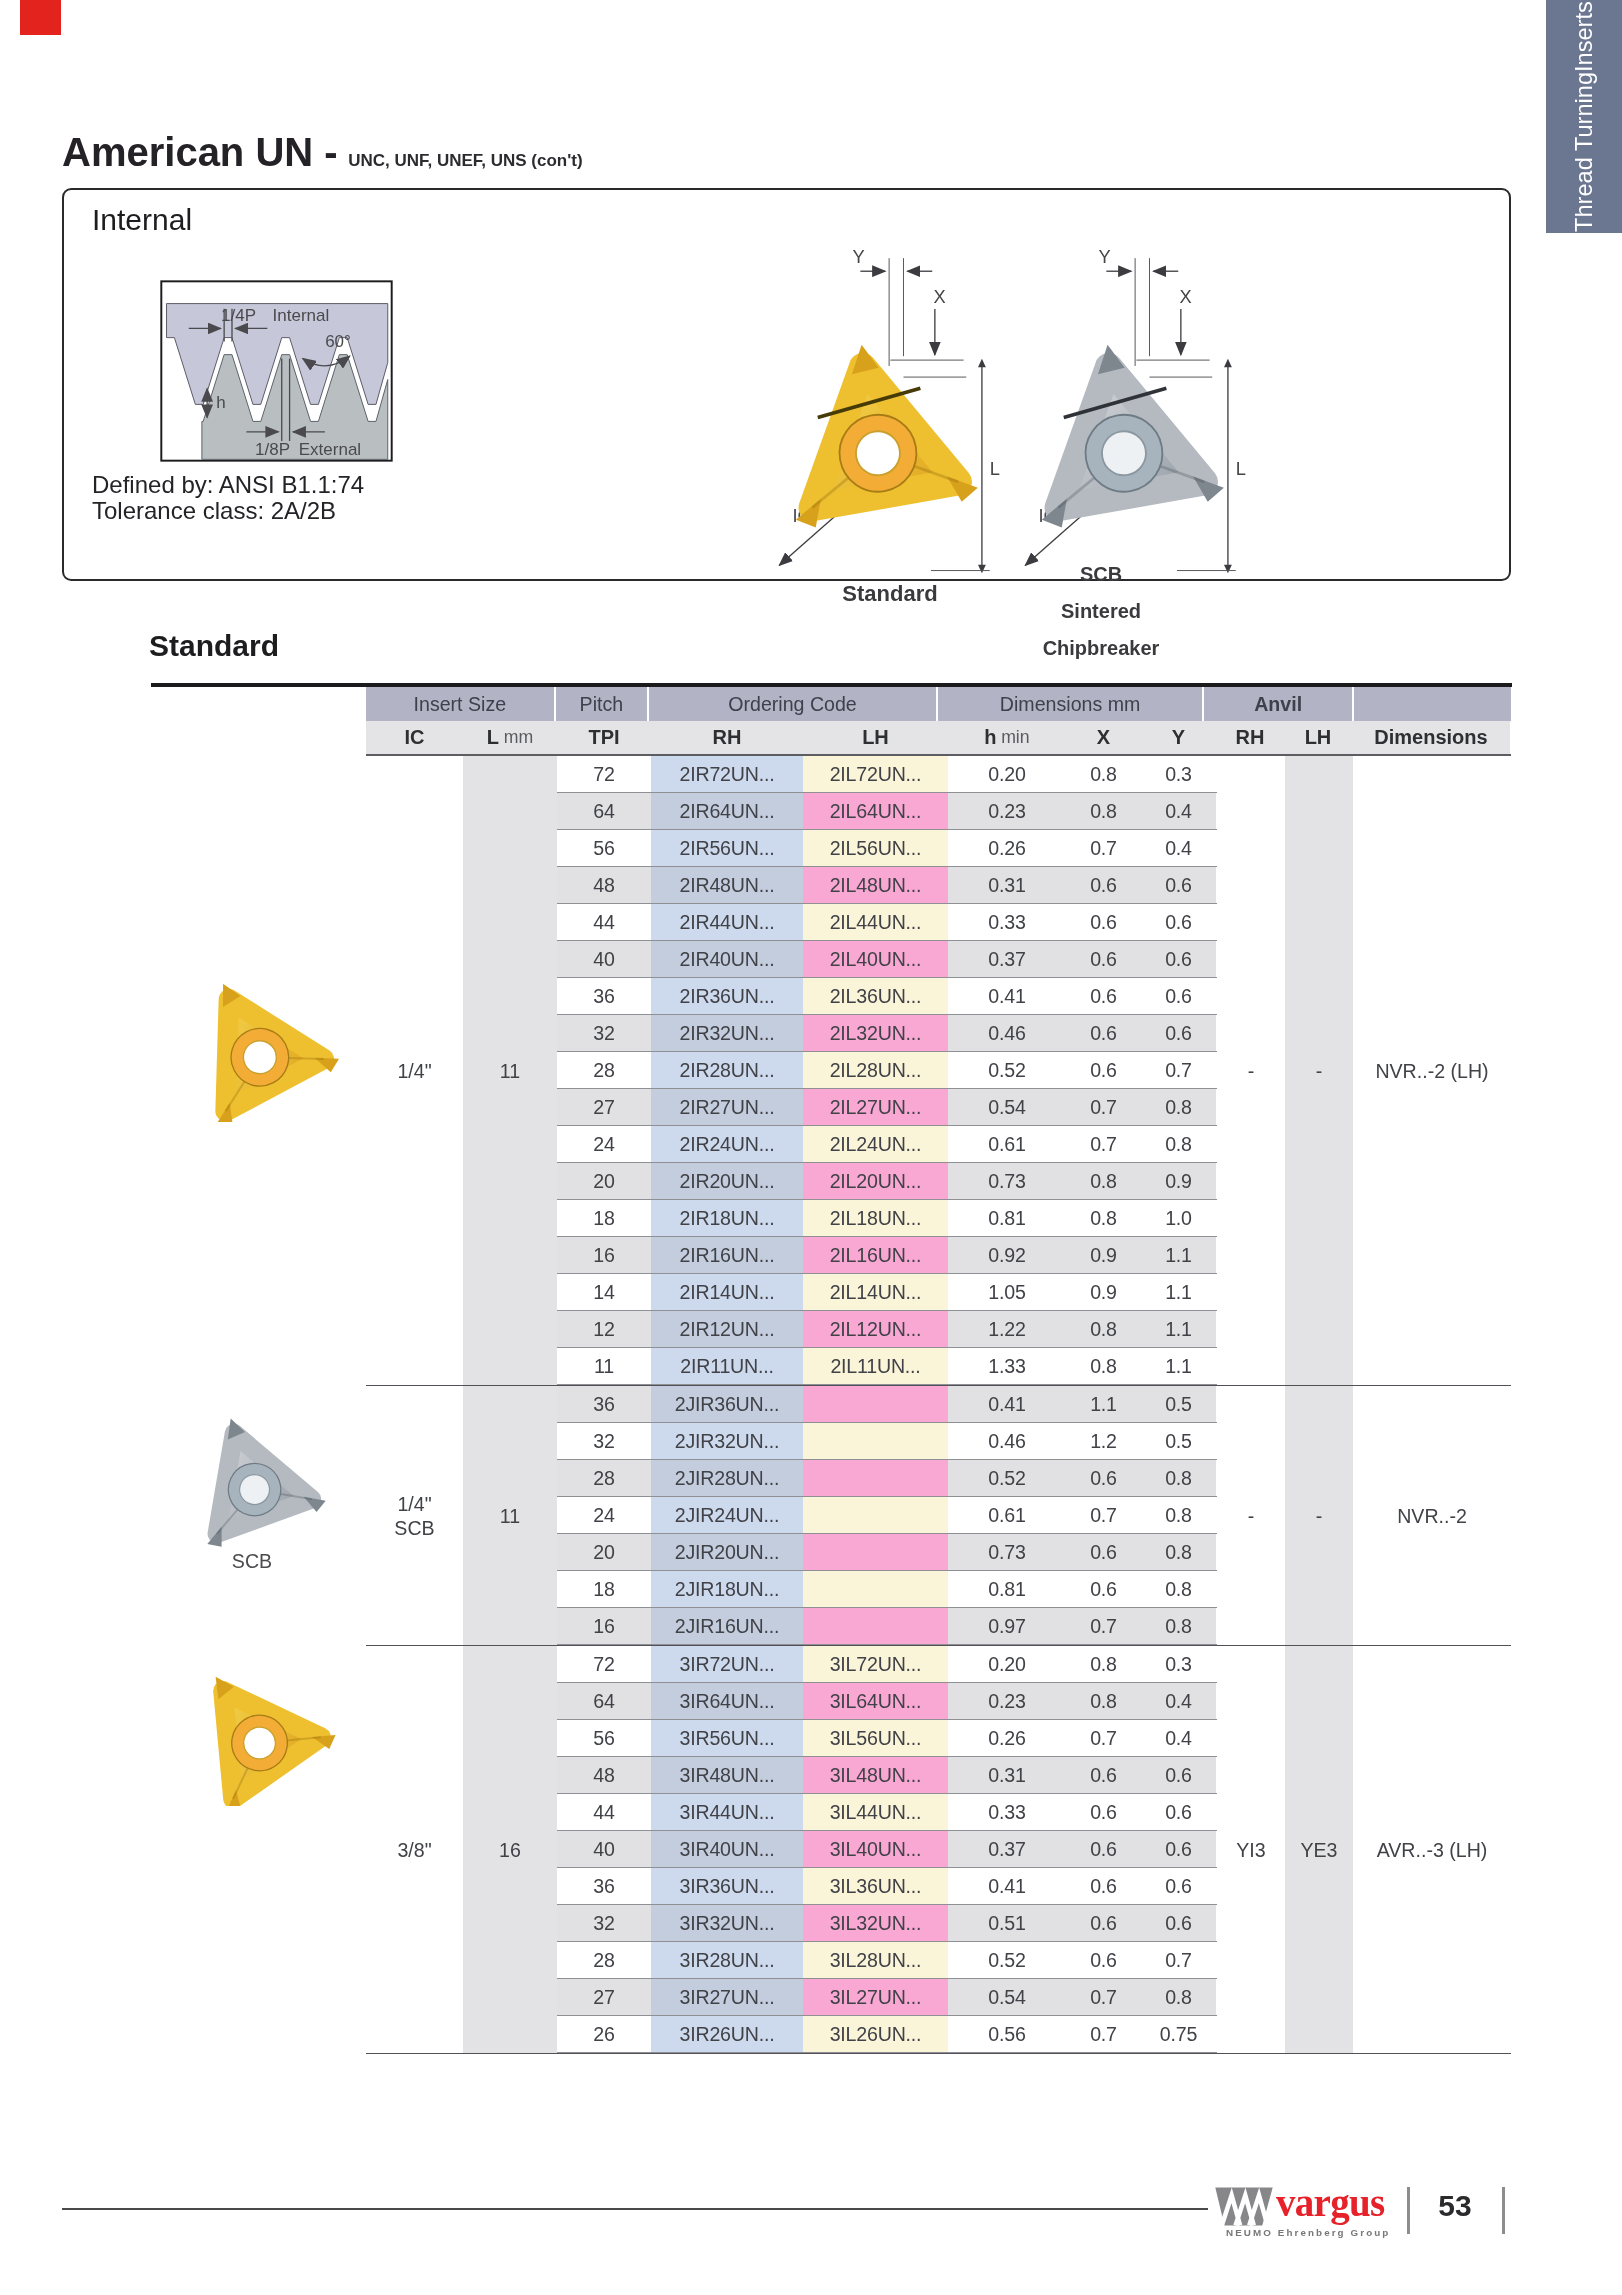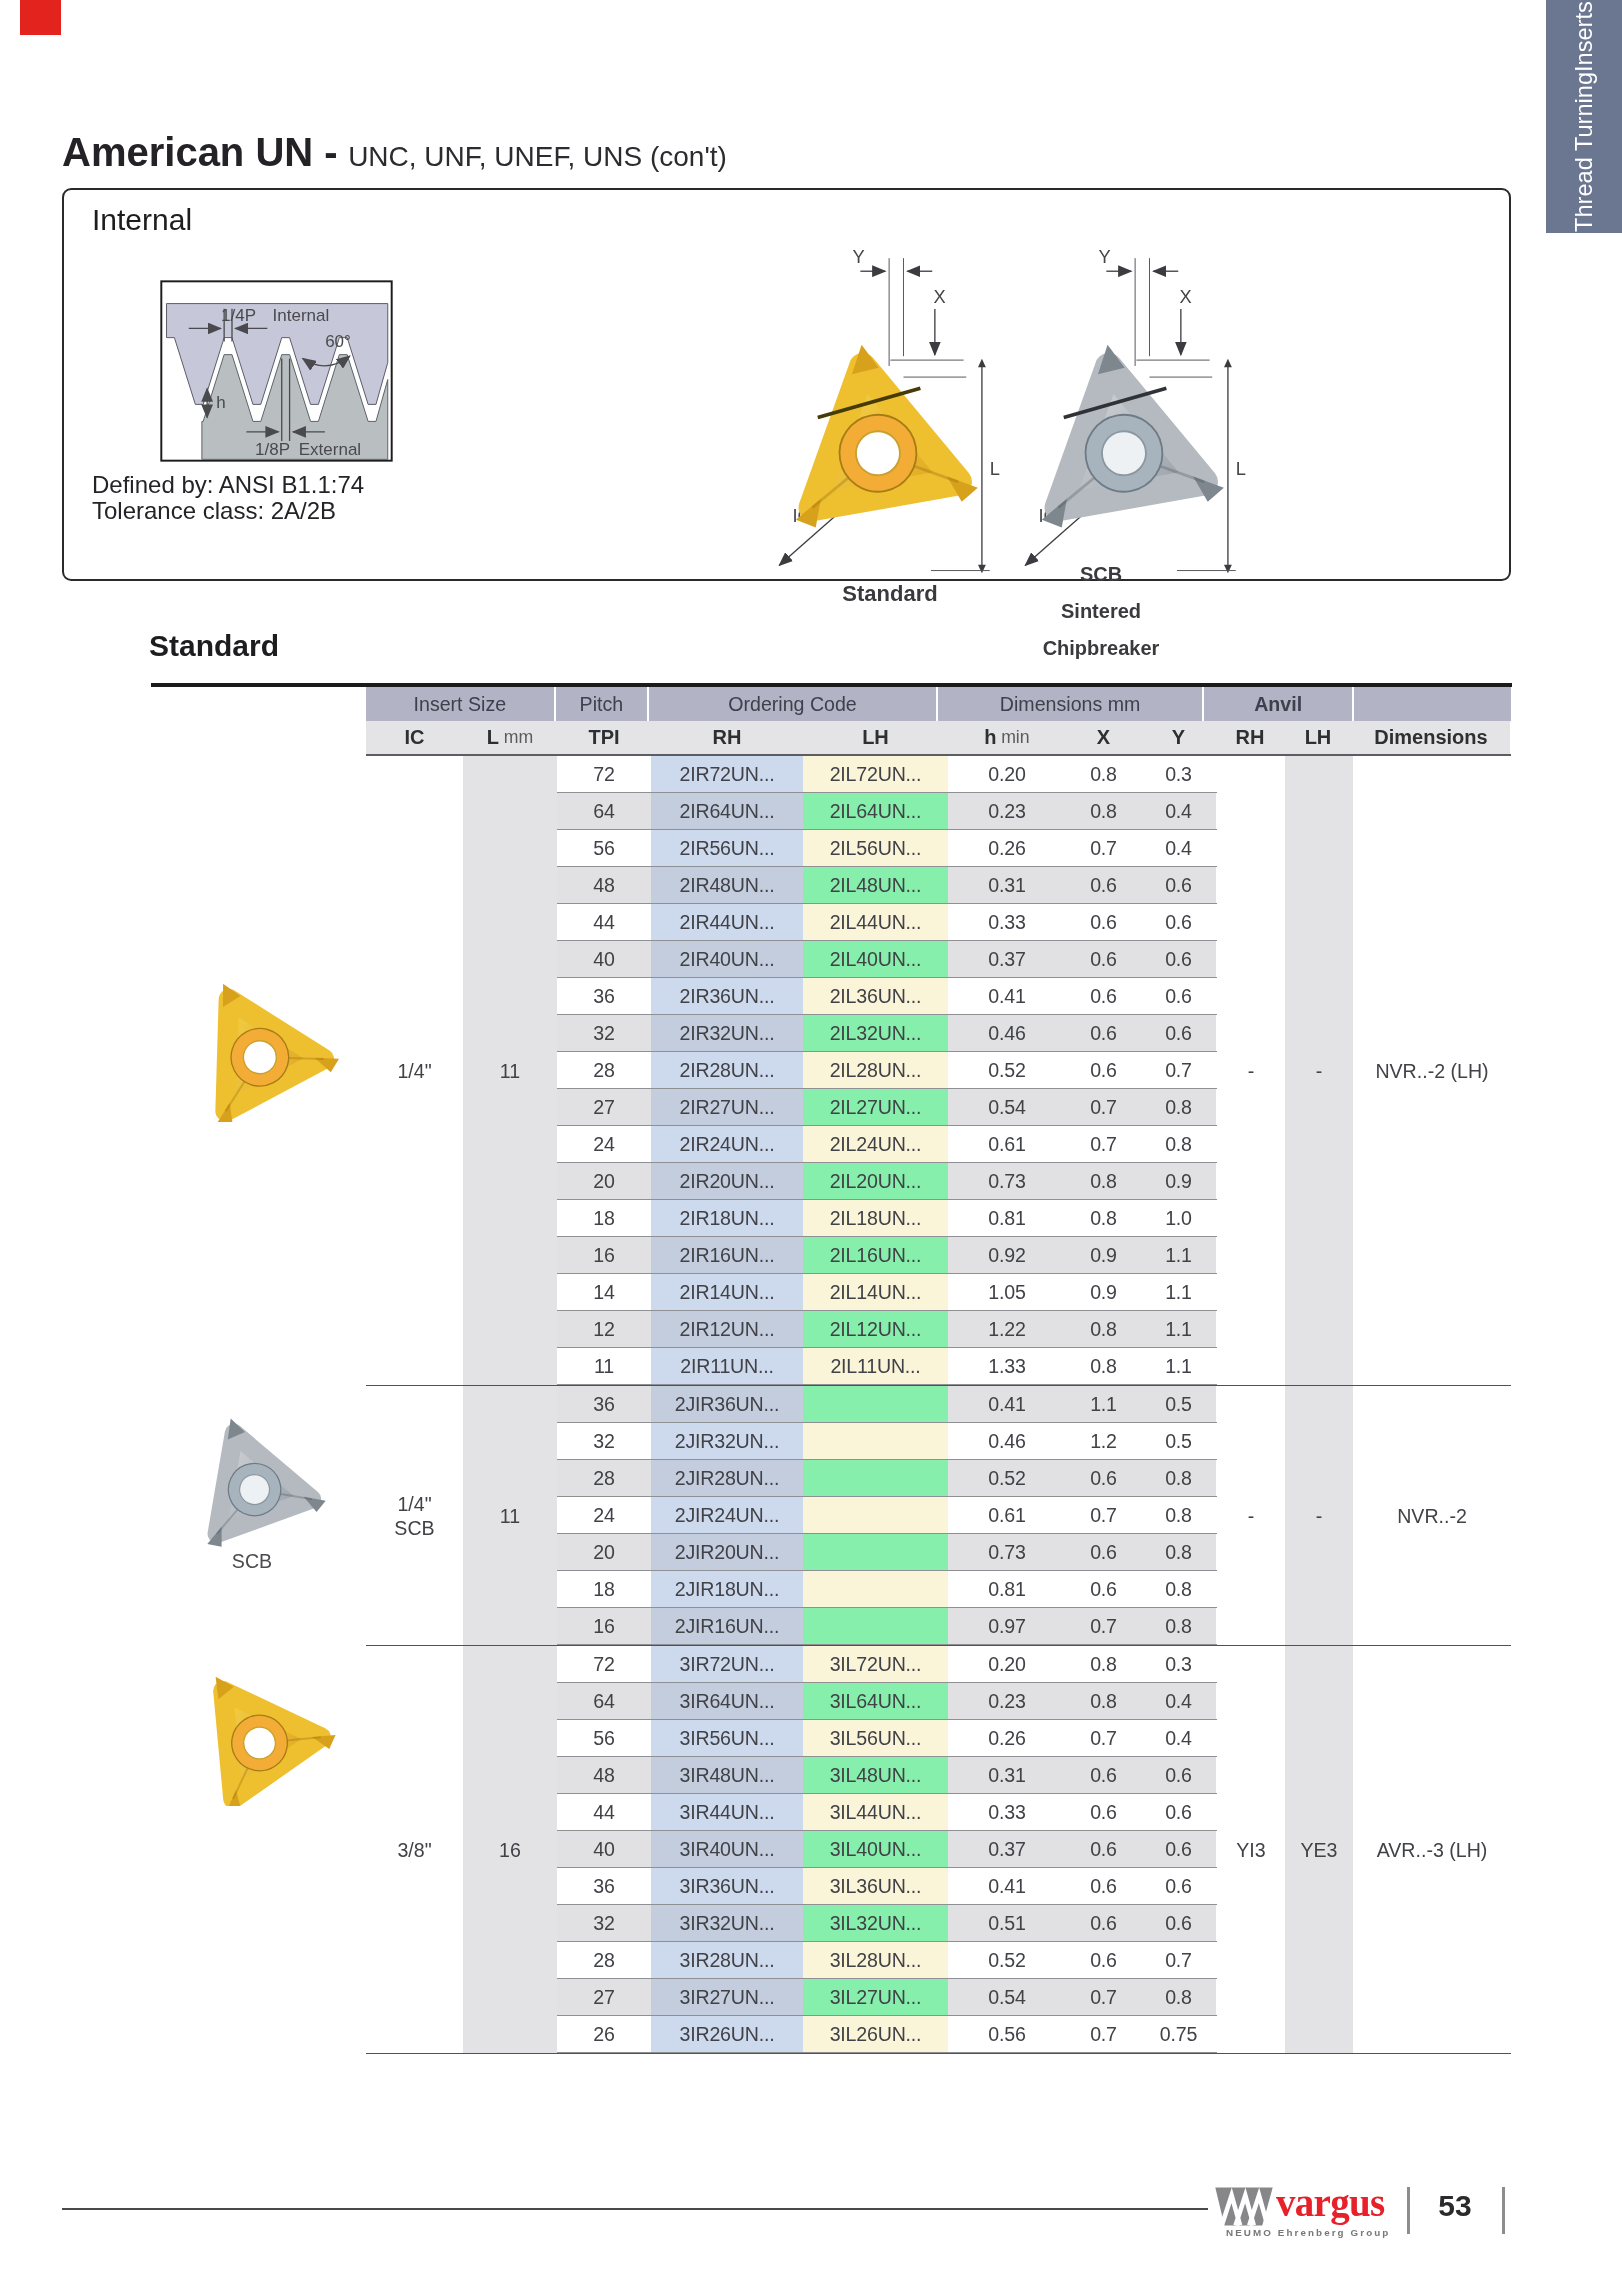--- a/index.html
+++ b/index.html
@@ -9,21 +9,21 @@
 
   
   .corner-mark{left:19.6px;top:0;width:41px;height:35px;background:#e2231e;}
   .side-tab{left:1546px;top:0;width:77px;height:233px;background:#6b7691;}
   .side-tab-text{width:100%;height:100%;writing-mode:vertical-rl;transform:rotate(180deg);
         display:flex;align-items:center;justify-content:center;color:#fff;font-size:23.6px;
         line-height:1.3;text-align:center;}
   .side-tab-text span{display:block;}
   .page-title{left:62px;top:130px;white-space:nowrap;}
   .page-title .t-bold{font-size:40px;font-weight:bold;color:#242226;margin-right:10.5px;}
-  .page-title .t-light{font-size:28px;color:#2c2c30;}
+  .page-title .t-light{font-size:17px;color:#2c2c30;font-weight:bold;}
 
   
   .internal-box{left:62px;top:188px;width:1449px;height:393px;border:2px solid #2a2a2c;
         border-radius:9.2px;box-sizing:border-box;background:#fff;}
   .internal-title{left:92px;top:203px;font-size:30px;color:#1d1d1f;}
   .def-text{left:92px;top:472px;font-size:24px;color:#242428;line-height:26px;}
   .fig-label{font-size:22px;font-weight:bold;color:#3a3a3e;text-align:center;}
   .scb-label-block{font-size:20px;font-weight:bold;color:#3a3a3e;text-align:center;line-height:37px;}
 
   
@@ -48,21 +48,21 @@
   .l-sp{width:94px;background:#e3e3e6;height:100%;}
   .mid{width:660px;display:flex;border-bottom:0.7px solid #8f9094;box-sizing:border-box;}
   .tgroup .trow:last-child .mid{border-bottom:none;}
   .mid span{display:flex;align-items:center;justify-content:center;font-size:19.6px;
        color:#414247;letter-spacing:-0.2px;}
   .c-tpi{width:94px;} .c-rh{width:152px;} .c-lh{width:145px;}
   .c-hm{width:118px;} .c-xm{width:75px;} .c-ym{width:75px;}
   .plain .c-tpi,.plain .c-hm,.plain .c-xm,.plain .c-ym{background:#ffffff;}
   .stripe .c-tpi,.stripe .c-hm,.stripe .c-xm,.stripe .c-ym{background:#e1e1e4;}
   .plain .c-rh{background:#cdd9ec;} .stripe .c-rh{background:#c3cdde;}
-  .plain .c-lh{background:#faf4d8;} .stripe .c-lh{background:#86efac;}
+  .plain .c-lh{background:#faf4d8;} .stripe .c-lh{background:#f9a8d4;}
   .tail{width:294px;display:flex;}
   .arh-sp{width:68px;} .alh-sp{width:68px;background:#e3e3e6;height:100%;} .th-sp{width:158px;}
   .tgroup{position:relative;}
   .gsep{border-top:1.3px solid #515157;}
   .tbody{border-bottom:1.3px solid #515157;}
   .gov{position:absolute;top:50%;transform:translateY(-50%);text-align:center;font-size:19.6px;
        color:#414247;line-height:1.25;}
   .gov-ic{left:0;width:97px;} .gov-l{left:97px;width:94px;}
   .gov-arh{left:851px;width:68px;} .gov-alh{left:919px;width:68px;}
   .gov-th{left:987px;width:158px;}

